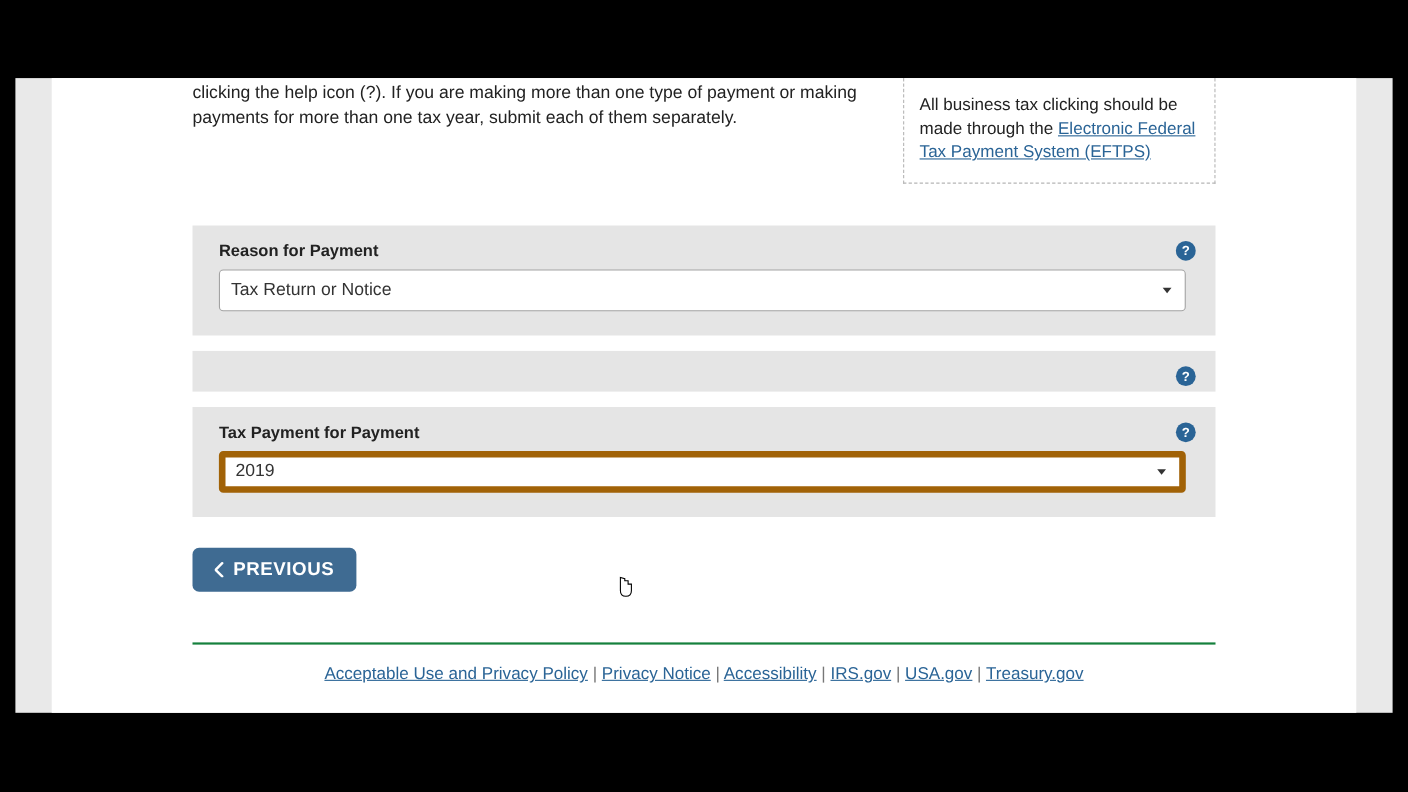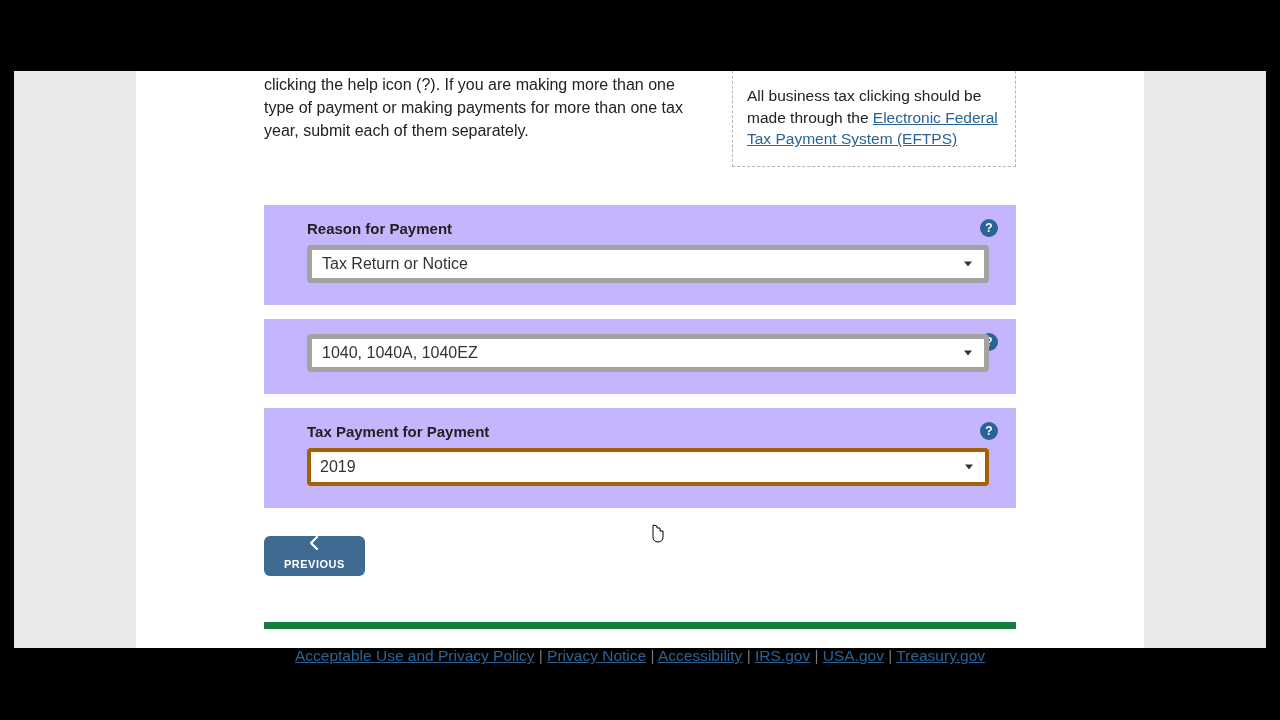--- a/index.html
+++ b/index.html
@@ -16,21 +16,21 @@
     top: 71px;
     left: 14px;
     width: 1252px;
     height: 577px;
     background: #e9e9e9;
     display: flex;
     justify-content: center;
   }
   .page-card {
     background: #fff;
-    width: 1008px;
+    width: 1186px;
     padding: 0 128px 30px 128px;
     position: relative;
   }
   .intro-block {
     display: flex;
     gap: 30px;
     align-items: flex-start;
     padding-top: 0;
   }
   .intro-text {
@@ -51,22 +51,22 @@
   }
   .callout a {
     color: #2a6496;
     text-decoration: underline;
     text-align: right;
   }
   .form-section {
     margin-top: 38px;
   }
   .field-group {
-    background: #c4b5fd;
-    padding: 15px 27px 22px 43px;
+    background: #e5e5e5;
+    padding: 15px 27px 22px 24px;
     margin-bottom: 14px;
     position: relative;
   }
   .field-group.last { margin-bottom: 0; }
   .field-label {
     font-weight: bold;
     font-size: 15px;
     color: #222;
     margin-bottom: 8px;
     display: block;
@@ -84,32 +84,32 @@
     font-weight: bold;
     display: flex;
     align-items: center;
     justify-content: center;
     cursor: pointer;
   }
   .select {
     width: 100%;
     height: 38px;
     background: #fff;
-    border: 5px solid #a3a3a3;
+    border: 1px solid #a3a3a3;
     border-radius: 4px;
     padding: 0 32px 0 10px;
     font-size: 16px;
     color: #333;
     display: flex;
     align-items: center;
     position: relative;
     cursor: pointer;
   }
   .select.focused {
-    border: 4px solid #a16207;
+    border: 6px solid #a16207;
     padding-left: 9px;
     text-align: right;
   }
   .caret {
     position: absolute;
     right: 12px;
     top: 50%;
     transform: translateY(-50%);
     width: 0; height: 0;
     border-left: 4px solid transparent;
@@ -120,35 +120,34 @@
     margin-top: 28px;
     display: flex;
     gap: 18px;
   }
   .btn {
     background: #3f6b92;
     color: #fff;
     border: none;
     border-radius: 6px;
     height: 40px;
-    padding: 0 20px;
-    font-size: 11px;
+    padding: 16px 20px;
+    font-size: 17px;
     font-weight: bold;
     letter-spacing: 0.5px;
     display: flex;
     align-items: center;
     gap: 8px;
     cursor: pointer;
-    flex-direction: column;
   }
   .btn .chevron {
     display: inline-flex;
   }
   .footer-links {
-    border-top: 7px solid #15803d;
+    border-top: 2px solid #15803d;
     margin-top: 46px;
     padding-top: 18px;
     text-align: center;
     font-size: 15.5px;
     color: #777;
   }
   .footer-links a {
     color: #2a6496;
     text-decoration: underline;
   }
@@ -181,24 +180,20 @@
         <span class="field-label">Reason for Payment</span>
         <span class="help-icon">?</span>
         <div class="select">
           <span>Tax Return or Notice</span>
           <span class="caret"></span>
         </div>
       </div>
 
       <div class="field-group">
         <span class="help-icon">?</span>
-        <div class="select">
-          <span>1040, 1040A, 1040EZ</span>
-          <span class="caret"></span>
-        </div>
       </div>
 
       <div class="field-group last">
         <span class="field-label">Tax Payment for Payment</span>
         <span class="help-icon">?</span>
         <div class="select focused">
           <span>2019</span>
           <span class="caret"></span>
         </div>
       </div>

